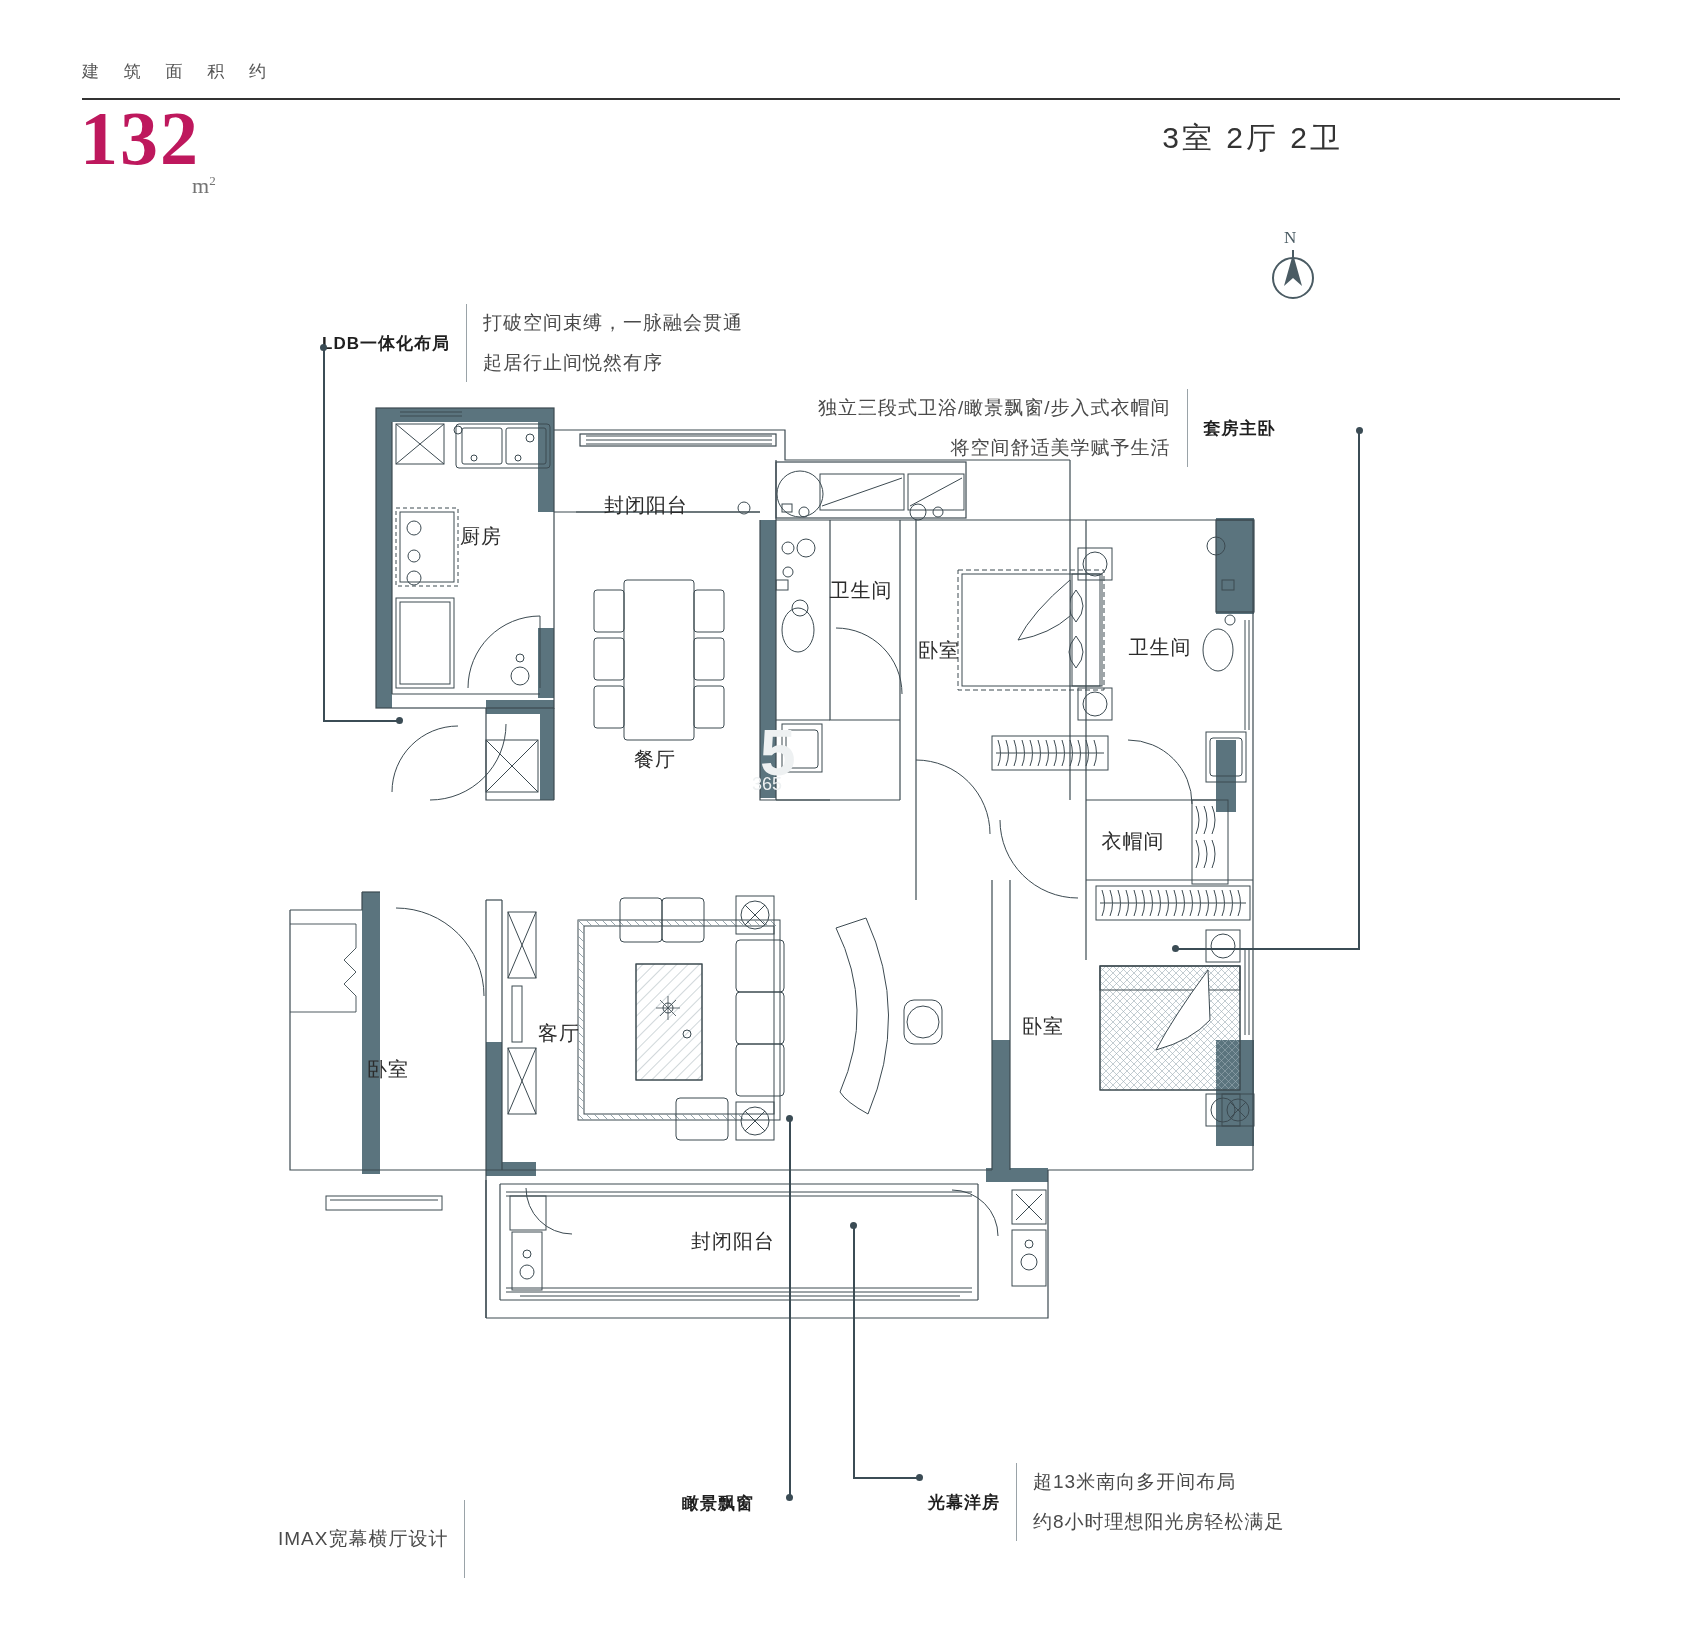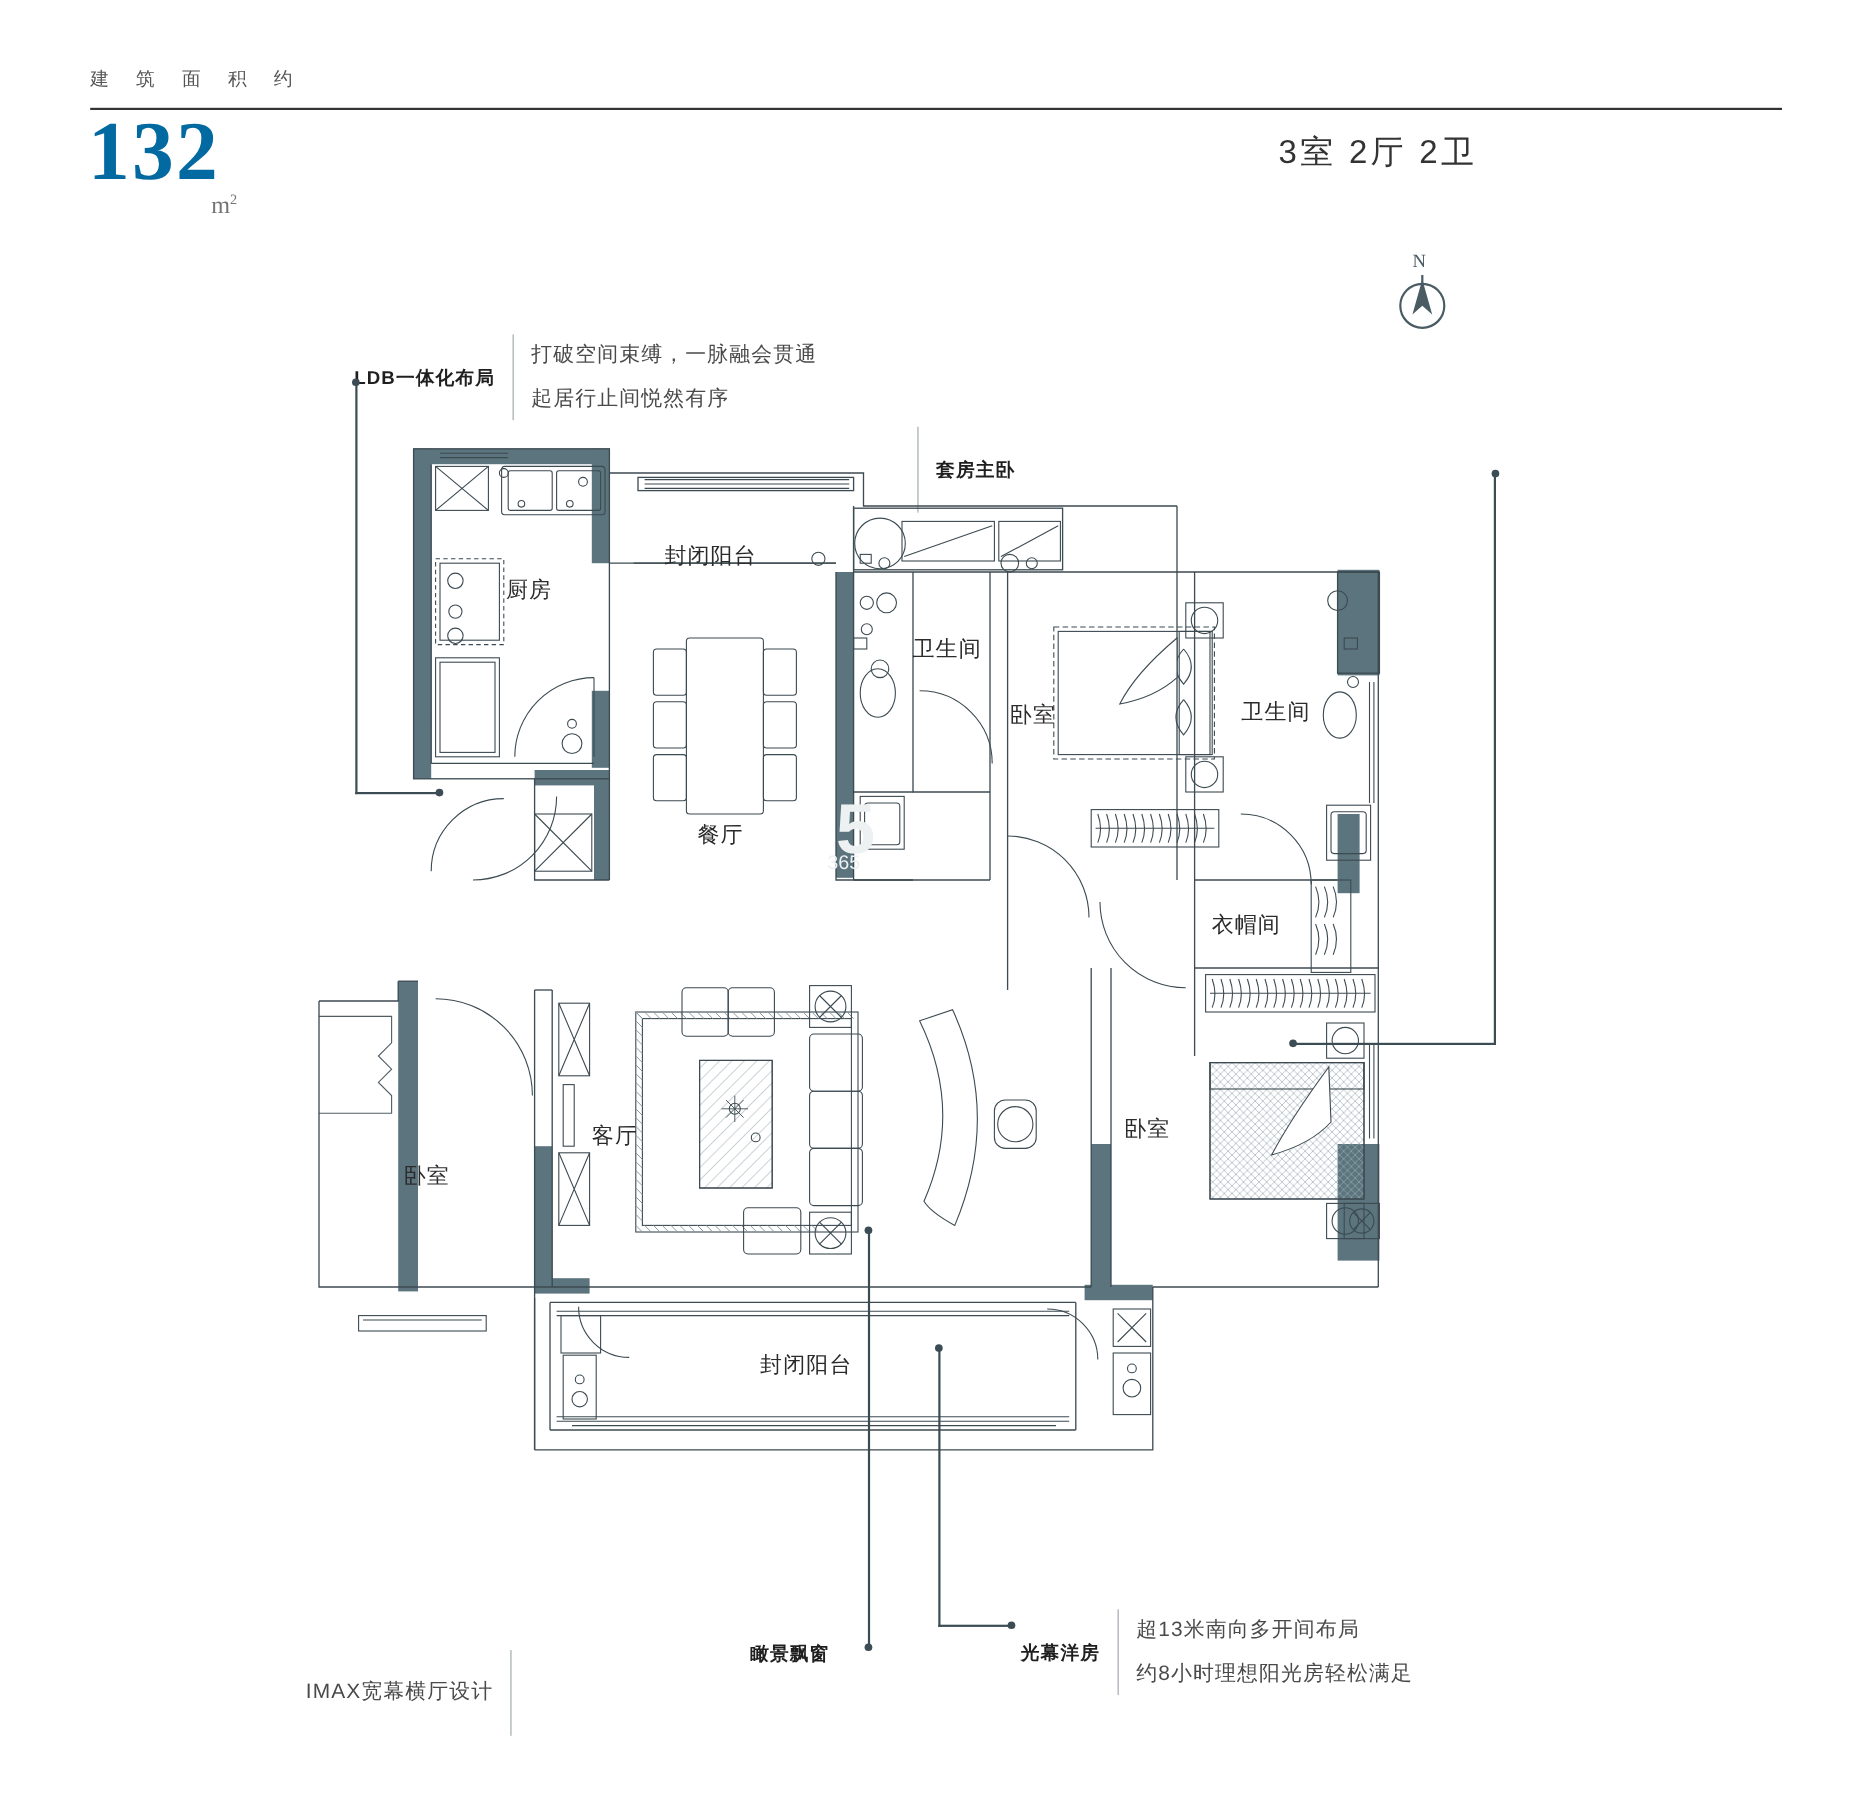--- a/index.html
+++ b/index.html
@@ -18,21 +18,21 @@
     font-size:17px; letter-spacing:10px; color:#555;
     font-family:"Liberation Sans", sans-serif;
   }
   #header-rule {
     position:absolute; left:82px; top:98px; width:1538px; height:0;
     border-top:2px solid #333;
   }
   #area-number {
     position:absolute; left:80px; top:100px;
     font-family:"Liberation Serif", serif;
-    font-size:76px; font-weight:700; color:#0369a1; letter-spacing:2px;
+    font-size:76px; font-weight:700; color:#be185d; letter-spacing:2px;
     line-height:1;
   }
   #area-unit {
     position:absolute; left:192px; top:152px;
     font-family:"Liberation Serif", serif;
     font-size:22px; color:#737373;margin-top:21px;
   }
   #area-unit sup { font-size:13px; }
   #room-spec {
     position:absolute; right:82px; top:118px;
@@ -113,20 +113,24 @@
   </div>
 </div>
 
 <div class="dot" style="left:320px; top:344px;"></div>
 <div class="leader" style="left:323px; top:348px; width:2px; height:374px;"></div>
 <div class="leader" style="left:323px; top:720px; width:77px; height:2px;"></div>
 <div class="dot" style="left:396px; top:717px;"></div>
 
 <div class="anno" id="anno-master" style="left:818px; top:388px;">
   <div class="row">
+    <div>
+      <div class="desc-line" style="text-align:left;">独立三段式卫浴/瞰景飘窗/步入式衣帽间</div>
+      <div class="desc-line" style="text-align:right;">将空间舒适美学赋予生活</div>
+    </div>
     <div class="vbar" style="height:78px; margin:0 16px;"></div>
     <div class="bold-label">套房主卧</div>
   </div>
 </div>
 
 <div class="dot" style="left:1356px; top:427px;"></div>
 <div class="leader" style="left:1358px; top:430px; width:2px; height:520px;"></div>
 <div class="leader" style="left:1176px; top:948px; width:184px; height:2px;"></div>
 <div class="dot" style="left:1172px; top:945px;"></div>
 

